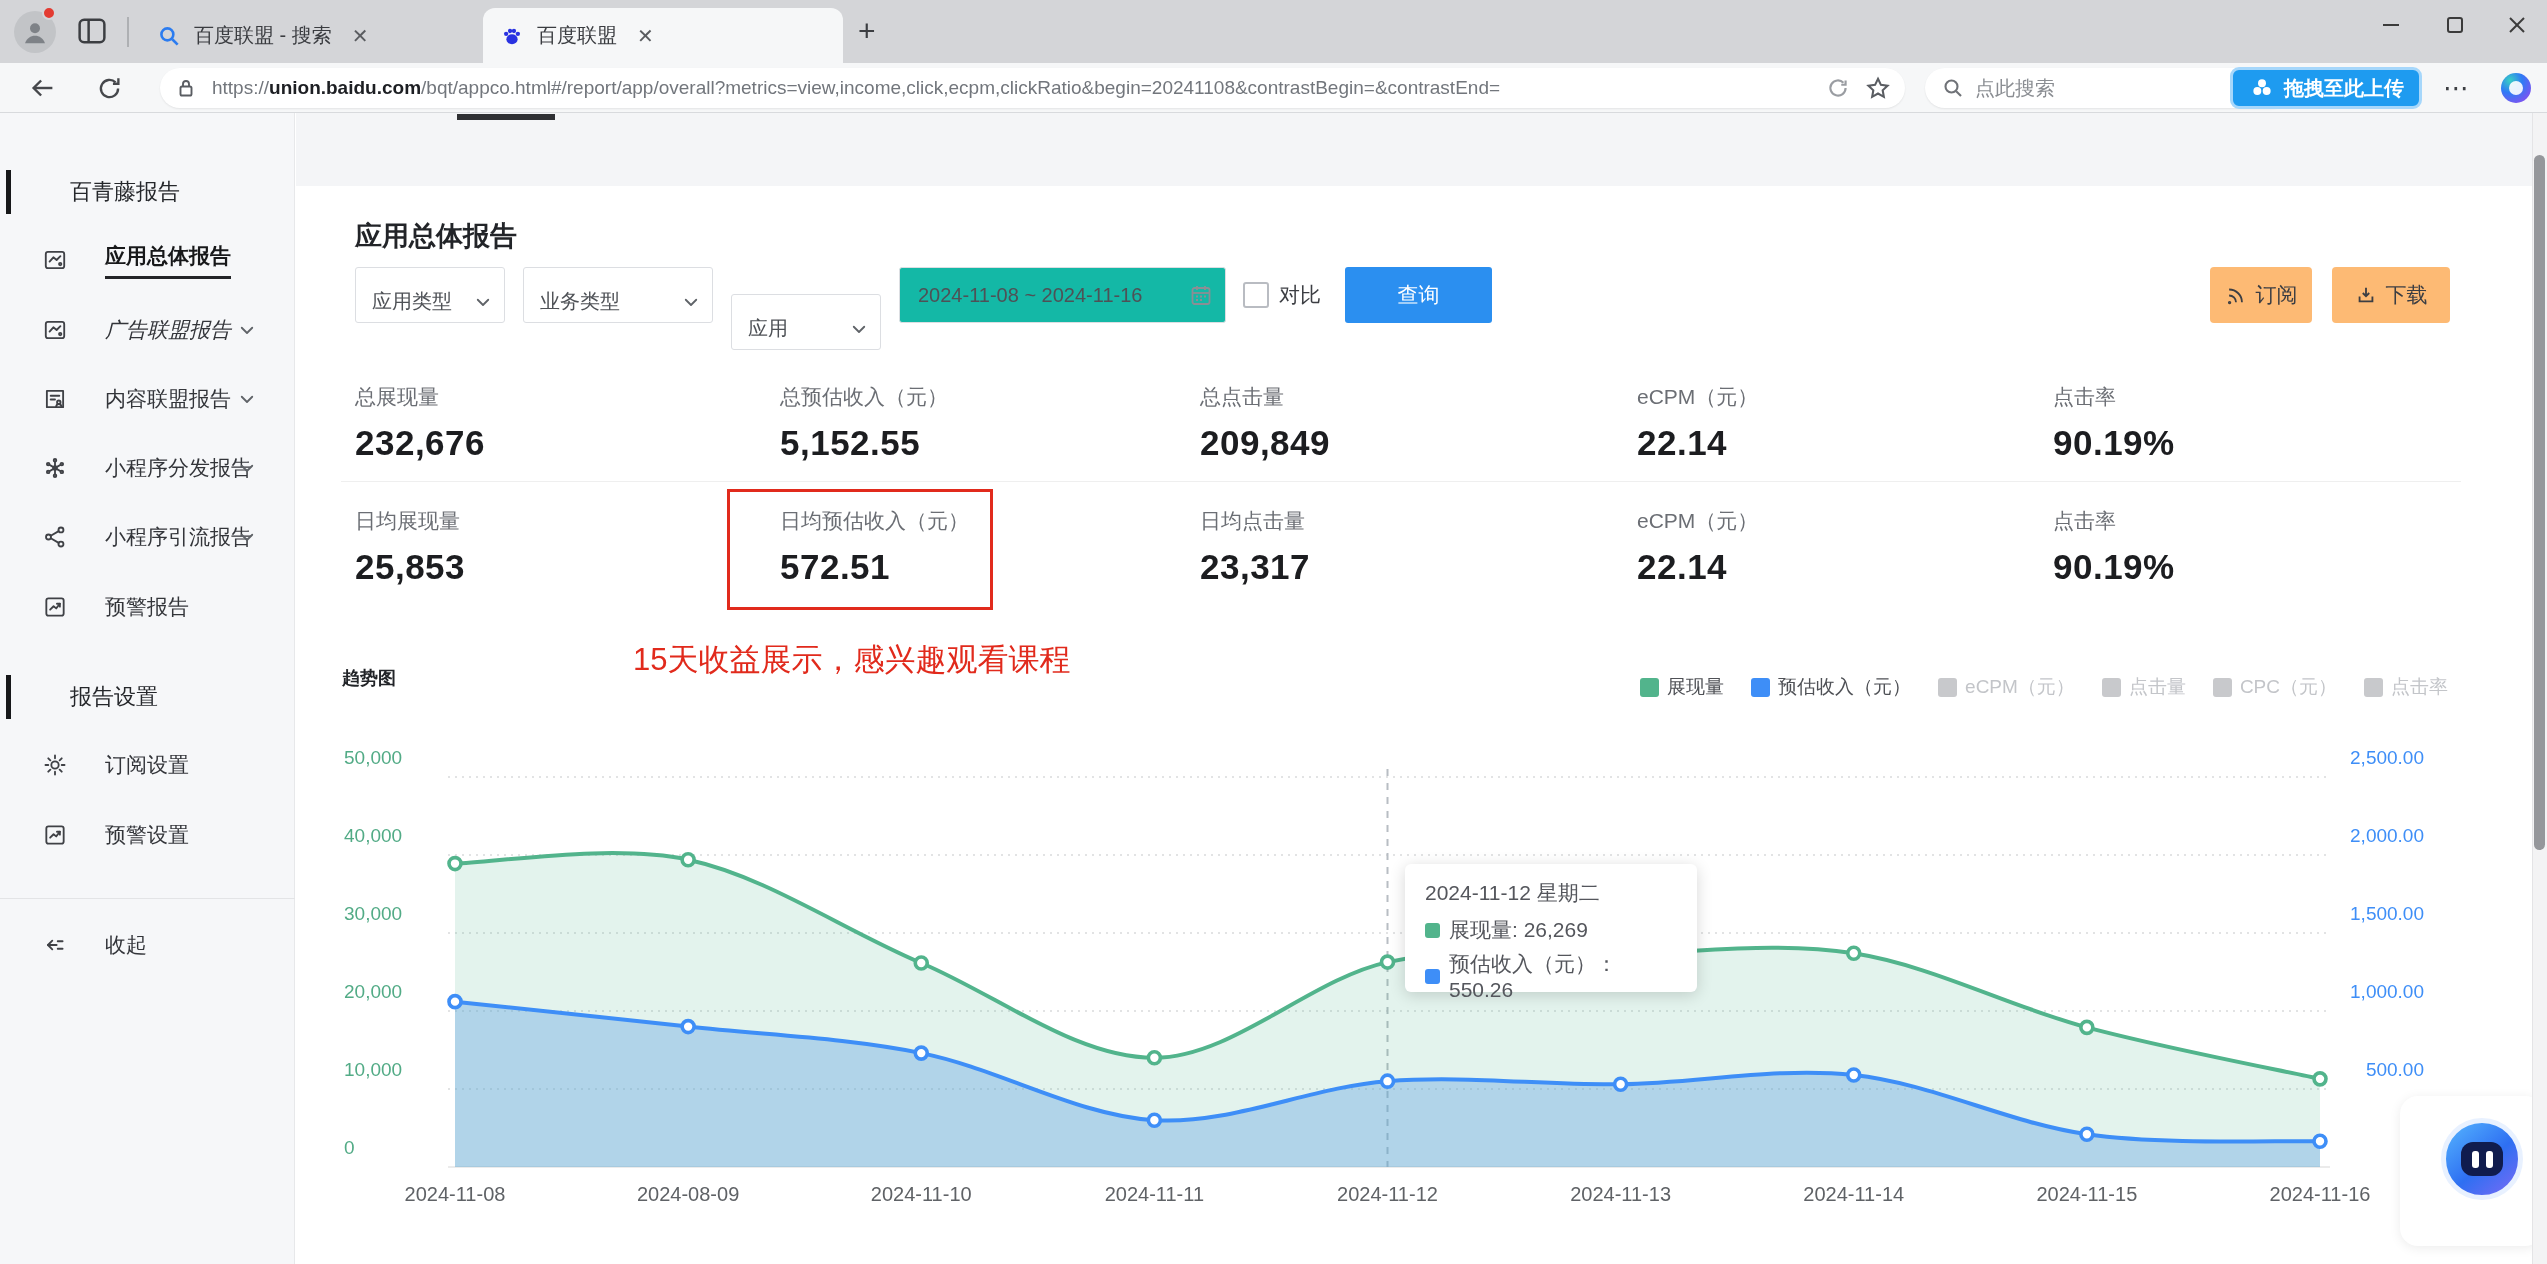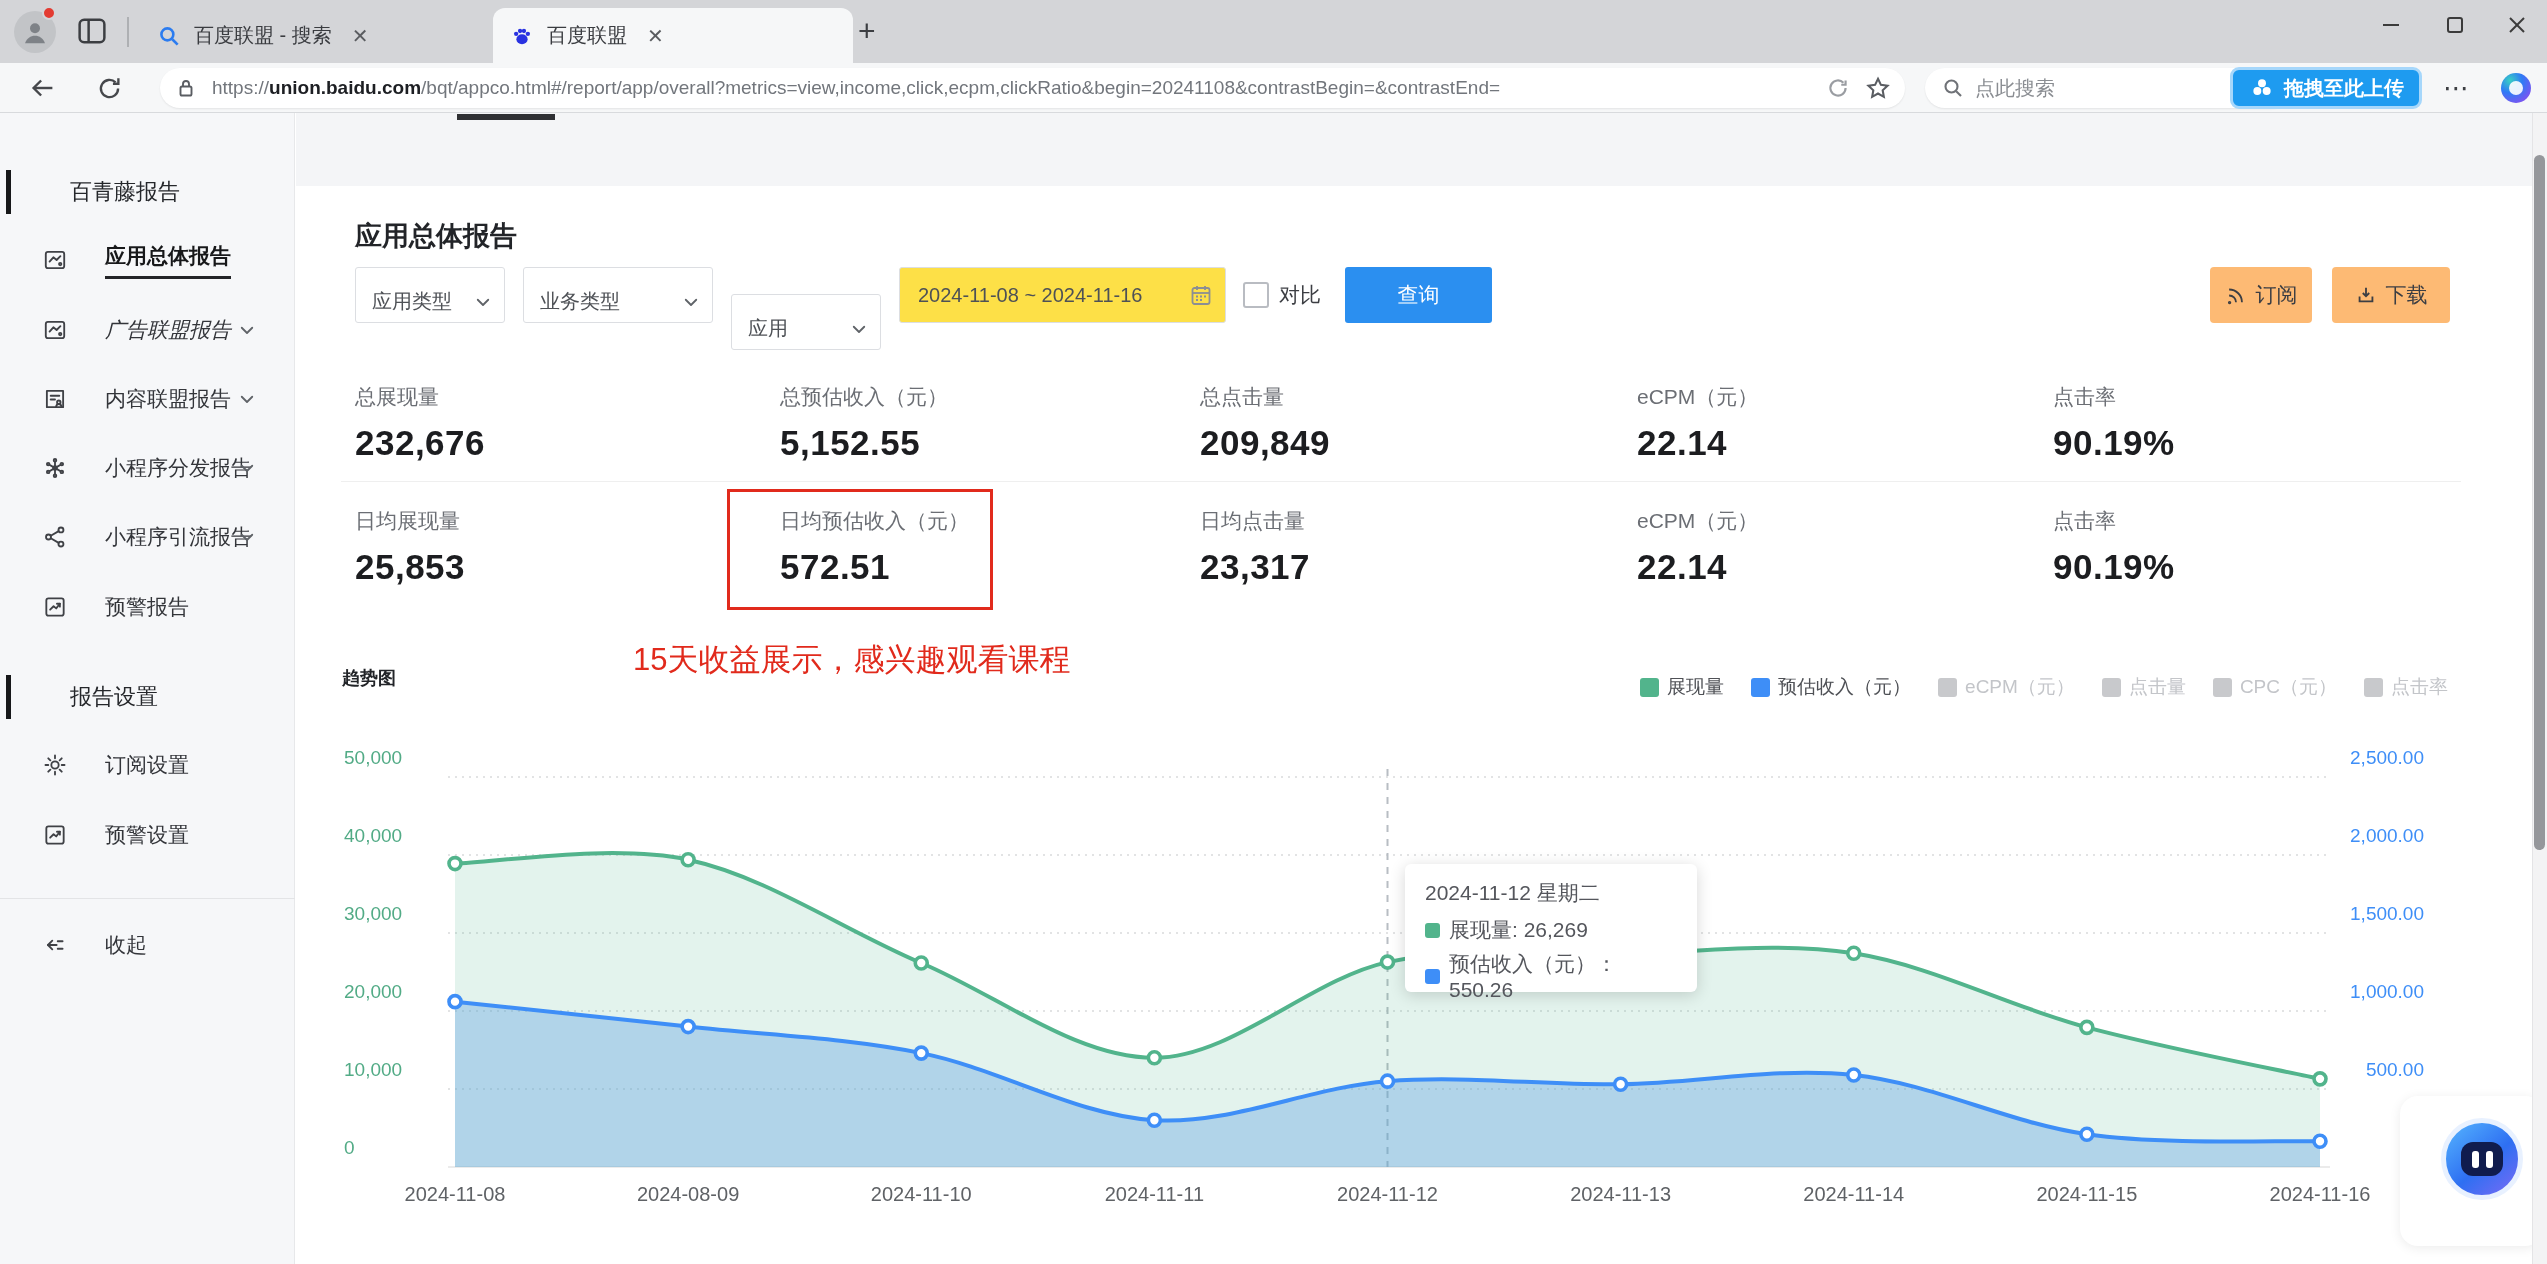--- a/index.html
+++ b/index.html
@@ -33,21 +33,21 @@
   .side-item .lbl{position:absolute;left:105px;}
   .side-item.active .lbl{color:#17181a;font-weight:700;border-bottom:3px solid #232428;padding-bottom:6px;}
   .side-item .chev{position:absolute;left:238px;width:18px;height:18px;color:#5f6368;}
   .side-divider{position:absolute;left:0;width:295px;height:1px;background:#e3e4e6;}
   .main{position:absolute;left:296px;top:0;width:2236px;height:1151px;background:#fff;}
   .gray-strip{position:absolute;left:0;top:0;width:2236px;height:73px;background:#f4f5f7;}
   .dark-bar{position:absolute;left:161px;top:1px;width:98px;height:6px;background:#2f3033;}
   .page-title{position:absolute;left:59px;top:87px;font-size:27px;font-weight:700;color:#222428;}
   .select-box{position:absolute;top:154px;height:56px;background:#fff;border:1px solid #dcdee2;border-radius:3px;display:flex;align-items:center;justify-content:space-between;padding:12px 14px 0 16px;font-size:20px;color:#4e5156;}
   .chev-d{width:16px;height:16px;color:#8b8e94;}
-  .date-box{position:absolute;left:603px;top:154px;width:327px;height:56px;background:#fde047;border:1px solid #dcdee2;border-radius:3px;display:flex;align-items:center;justify-content:space-between;padding:0 12px 0 18px;font-size:20px;color:#4e5156;}
+  .date-box{position:absolute;left:603px;top:154px;width:327px;height:56px;background:#14b8a6;border:1px solid #dcdee2;border-radius:3px;display:flex;align-items:center;justify-content:space-between;padding:0 12px 0 18px;font-size:20px;color:#4e5156;}
   .cmp-check{position:absolute;left:947px;top:169px;width:26px;height:26px;border:2px solid #b9bcc2;border-radius:3px;background:#fff;}
   .cmp-label{position:absolute;left:983px;top:168px;font-size:21px;color:#3c3e43;}
   .query-btn{position:absolute;left:1049px;top:154px;width:147px;height:56px;background:#2b8ff0;color:#fff;border:none;border-radius:3px;font-size:21px;}
   .act-btn{position:absolute;top:154px;height:56px;background:#fdba74;border:none;border-radius:4px;font-size:21px;color:#3c3e43;display:flex;align-items:center;justify-content:center;gap:9px;}
   .stat-label{font-size:21px;color:#6b6e74;}
   .stat-value{font-size:35px;font-weight:700;color:#1c1d20;margin-top:12px;letter-spacing:.5px;}
   .stat-cell{position:absolute;top:0;}
   .row-divider{position:absolute;left:45px;top:368px;width:2120px;height:1px;background:#efefef;}
   .red-box{position:absolute;left:431px;top:376px;width:266px;height:121px;border:3px solid #e12a1c;}
   .red-note{position:absolute;left:337px;top:526px;font-size:31px;color:#e12a1c;}
@@ -92,21 +92,21 @@
 
     <div class="tab inactive" style="left:140px;width:340px;">
       <svg class="favicon" viewBox="0 0 24 24" fill="none" stroke="#2b7cf0" stroke-width="2.4">
           <circle cx="10.5" cy="10.5" r="5.5"></circle>
           <line x1="15" y1="15" x2="20" y2="20"></line>
         </svg>
       <span class="title">百度联盟 - 搜索</span>
       <span class="close">✕</span>
     </div>
 
-    <div class="tab active" style="left:493px;width:360px;">
+    <div class="tab active" style="left:483px;width:360px;">
       <svg class="favicon" viewBox="0 0 24 24" fill="#2932e1">
           <ellipse cx="12" cy="15" rx="5.2" ry="4.6"></ellipse>
           <circle cx="6.6" cy="10" r="2"></circle>
           <circle cx="10.2" cy="7.4" r="2"></circle>
           <circle cx="13.8" cy="7.4" r="2"></circle>
           <circle cx="17.4" cy="10" r="2"></circle>
         </svg>
       <span class="title">百度联盟</span>
       <span class="close">✕</span>
     </div>

